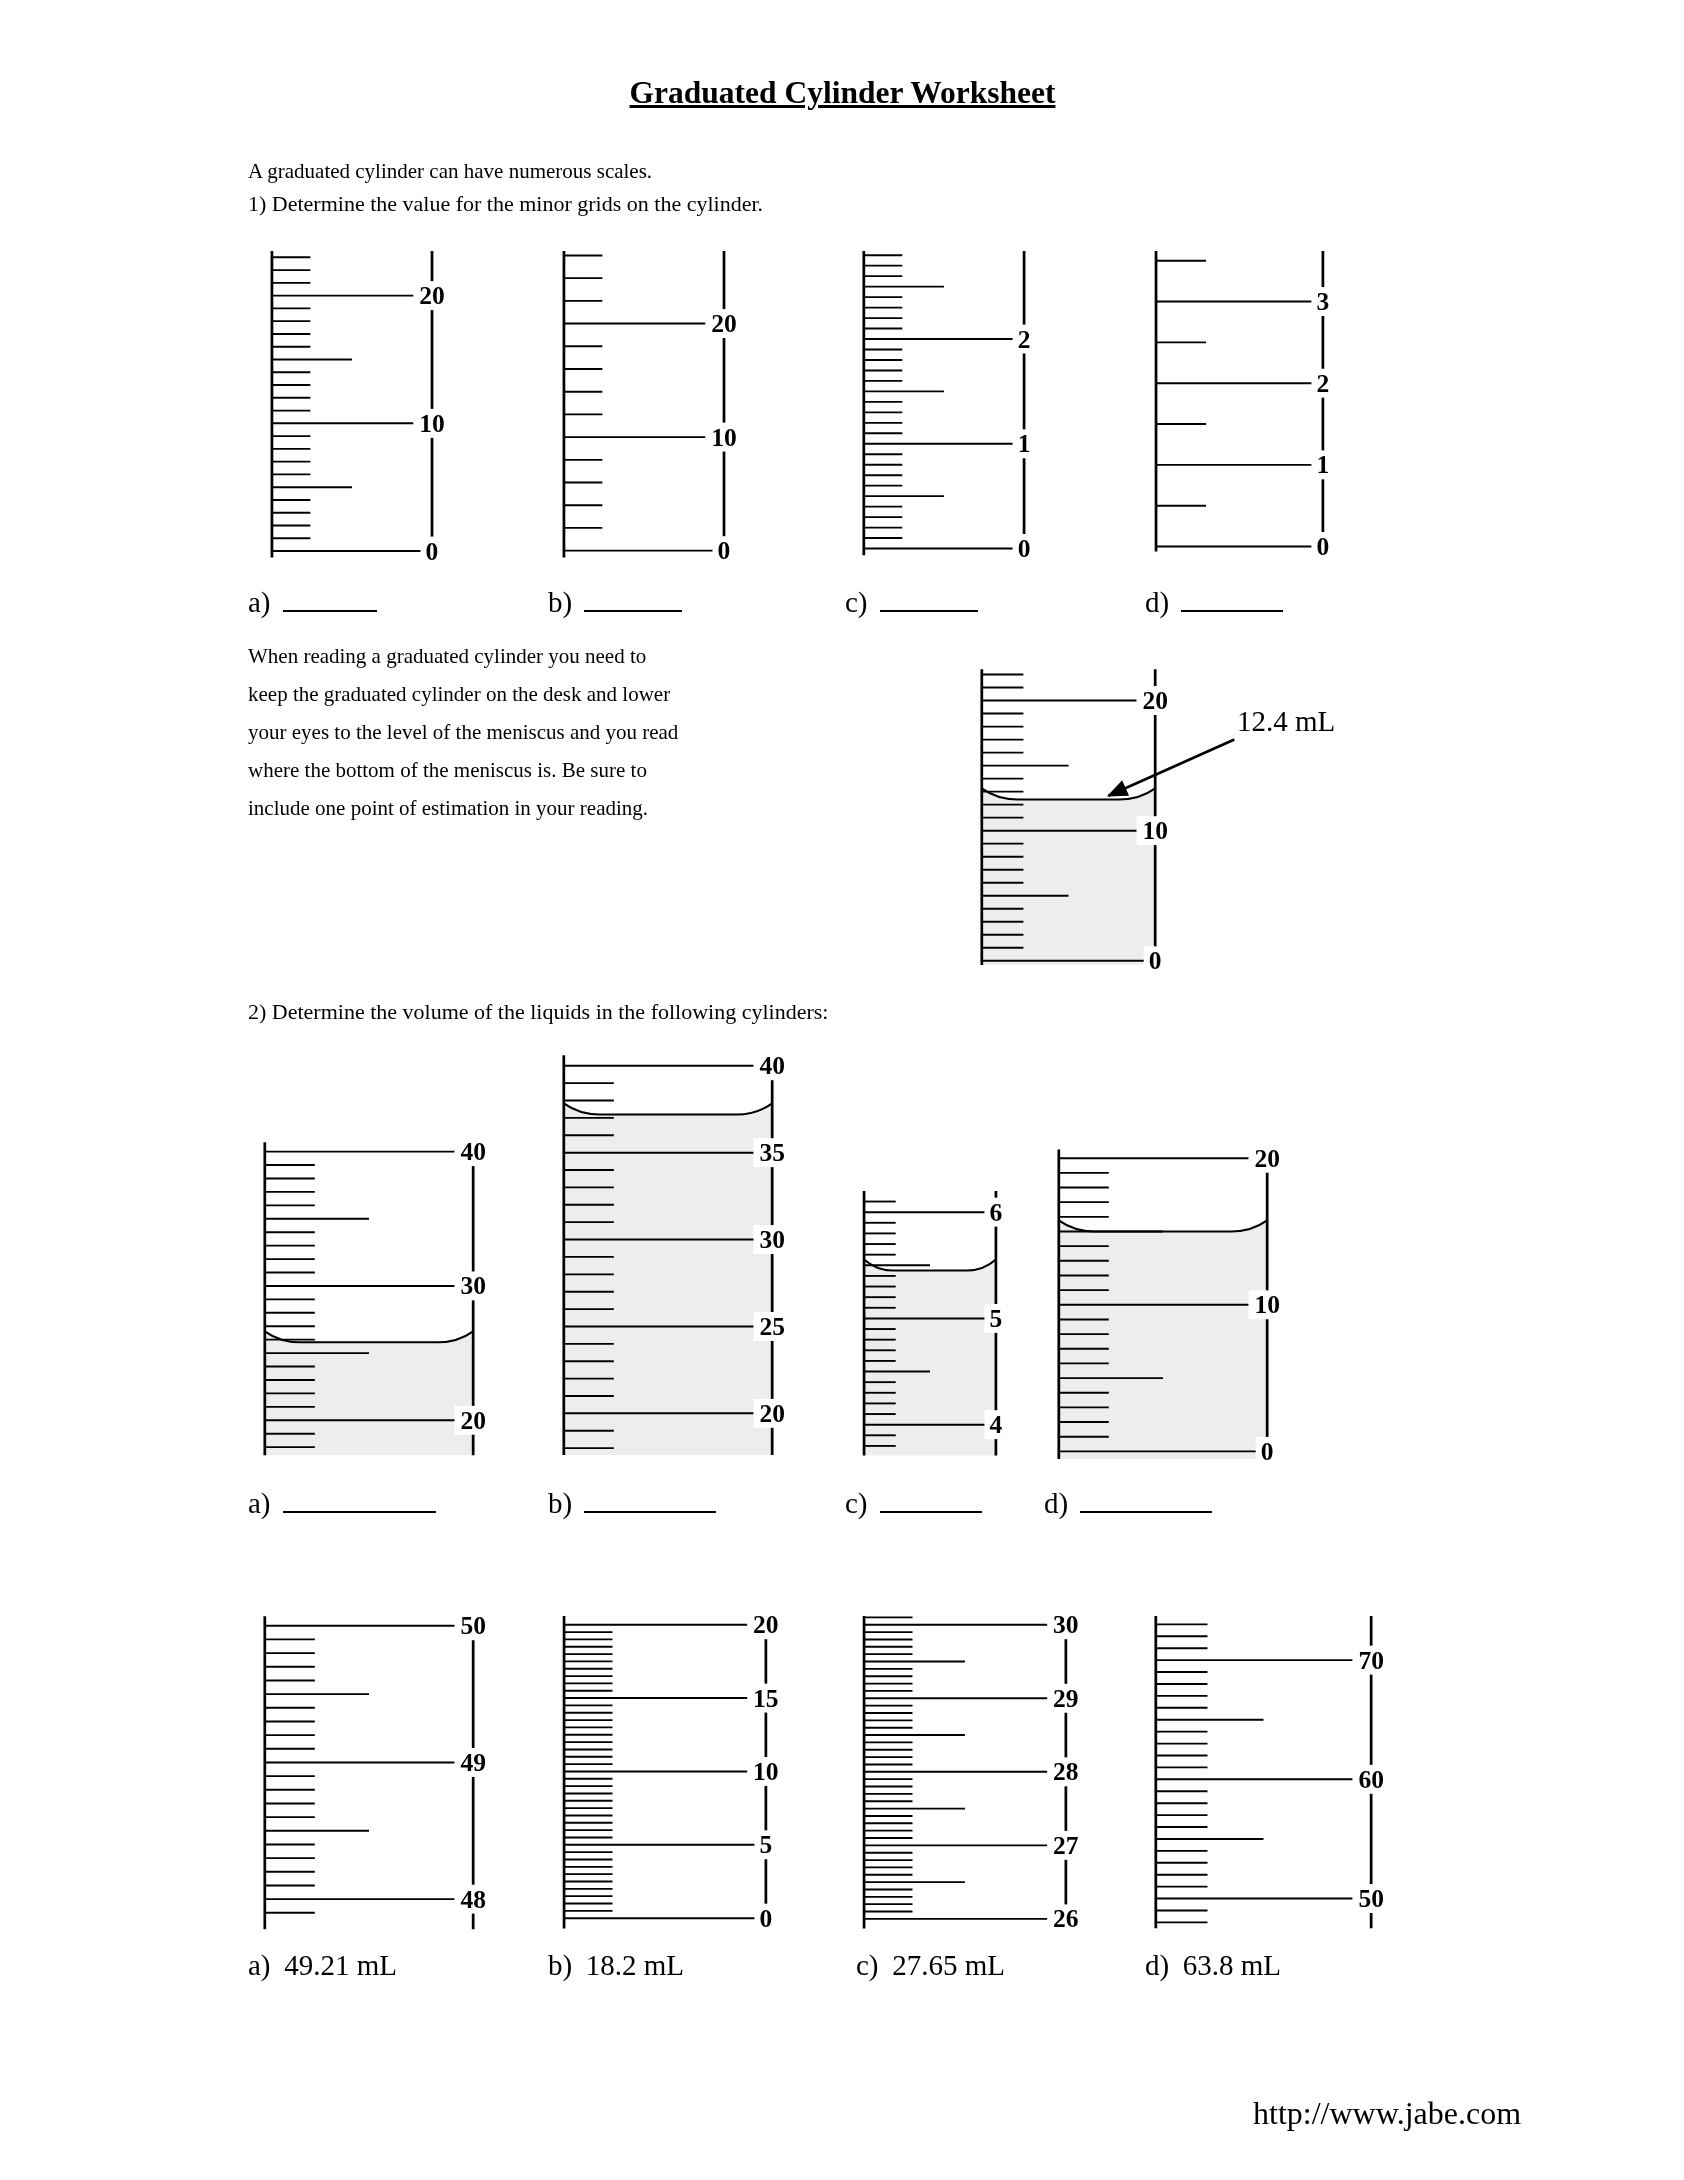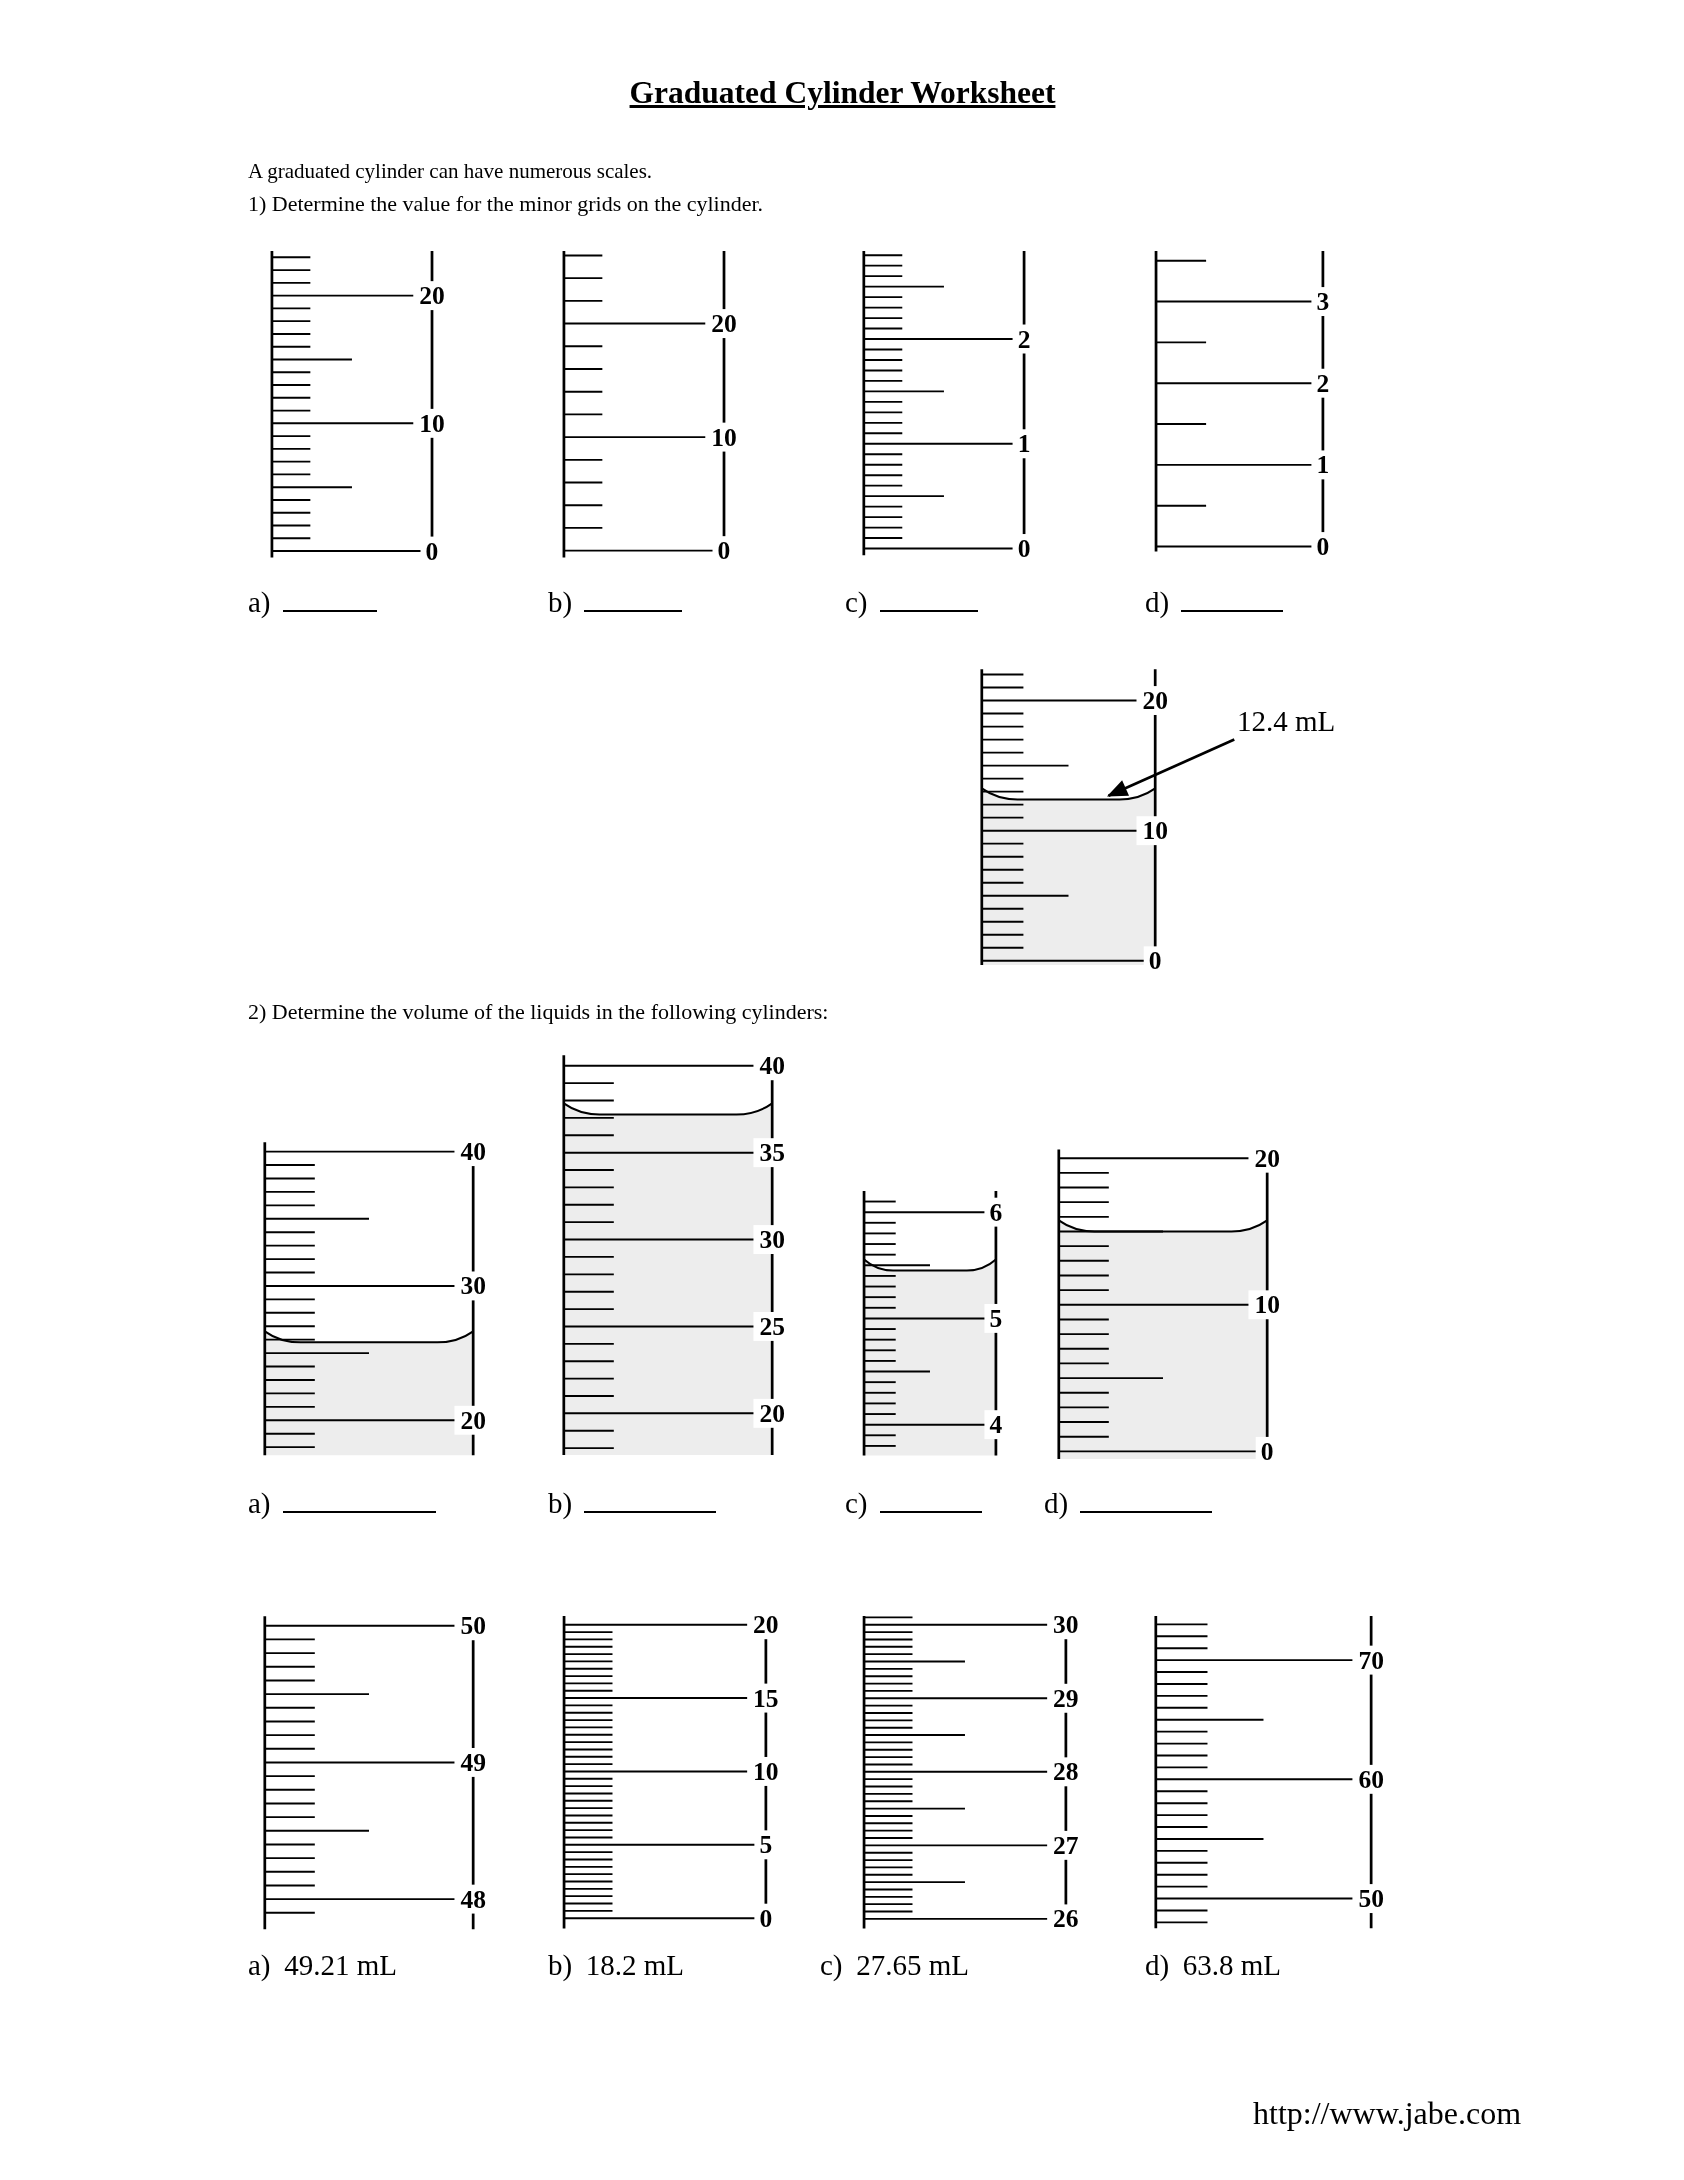--- a/index.html
+++ b/index.html
@@ -168,20 +168,25 @@
         <text x="204" y="83.4728260869565" font-size="30" font-weight="bold" text-anchor="middle" font-family="Liberation Serif, serif" fill="#000000">3</text>
       </svg></div>
 
   <div class="answers" style="top:583px;">
     <span class="ans" style="left:248px;"><span>a)</span><span class="blank" style="width:94px;"></span></span>
     <span class="ans" style="left:548px;"><span>b)</span><span class="blank" style="width:98px;"></span></span>
     <span class="ans" style="left:845px;"><span>c)</span><span class="blank" style="width:98px;"></span></span>
     <span class="ans" style="left:1145px;"><span>d)</span><span class="blank" style="width:102px;"></span></span>
   </div>
 
+  <div class="abs bodytext note" style="left:248px; top:637px; width:767px;">When reading a graduated cylinder you need to
+keep the graduated cylinder on the desk and lower
+your eyes to the level of the meniscus and you read
+where the bottom of the meniscus is. Be sure to
+include one point of estimation in your reading.</div>
 
   <div class="cyl" style="left: 975px; top: 657px; width: 221px; height: 334px;"><svg xmlns="http://www.w3.org/2000/svg" width="221" height="334" viewBox="0 0 260 392">
         <path d="M 8 154.1016278046634 C 24.8 166.1016278046634 39.5 167.1016278046634 50 167.1016278046634 L 170 167.1016278046634 C 180.5 167.1016278046634 195.2 166.1016278046634 212 154.1016278046634 L 212 362 L 8 362 Z" fill="#ededed" stroke="none"></path>
         <path d="M 8 154.1016278046634 C 24.8 166.1016278046634 39.5 167.1016278046634 50 167.1016278046634 L 170 167.1016278046634 C 180.5 167.1016278046634 195.2 166.1016278046634 212 154.1016278046634" fill="none" stroke="#000000" stroke-width="2.4"></path>
         <line x1="8" y1="14" x2="8" y2="362" stroke="#000000" stroke-width="3.2"></line>
         <line x1="212" y1="14" x2="212" y2="362" stroke="#000000" stroke-width="3.2"></line>
         <line x1="8" y1="356.9476462824461" x2="212" y2="356.9476462824461" stroke="#000000" stroke-width="2.3"></line>
         <line x1="8" y1="341.6374835019798" x2="56.96" y2="341.6374835019798" stroke="#000000" stroke-width="2.2"></line>
         <line x1="8" y1="326.3273207215134" x2="56.96" y2="326.3273207215134" stroke="#000000" stroke-width="2.2"></line>
         <line x1="8" y1="311.01715794104706" x2="56.96" y2="311.01715794104706" stroke="#000000" stroke-width="2.2"></line>
@@ -553,20 +558,20 @@
         <text x="261" y="355.98091603053433" font-size="30" font-weight="bold" text-anchor="middle" font-family="Liberation Serif, serif" fill="#000000">50</text>
         <rect x="239" y="188.90458015267177" width="44" height="34" fill="#ffffff"></rect>
         <text x="261" y="215.90458015267177" font-size="30" font-weight="bold" text-anchor="middle" font-family="Liberation Serif, serif" fill="#000000">60</text>
         <rect x="239" y="48.82824427480921" width="44" height="34" fill="#ffffff"></rect>
         <text x="261" y="75.82824427480921" font-size="30" font-weight="bold" text-anchor="middle" font-family="Liberation Serif, serif" fill="#000000">70</text>
       </svg></div>
 
   <div class="answers" style="top:1949px;">
     <span class="ans" style="left:248px;"><span>a)</span><span class="ansval">49.21 mL</span></span>
     <span class="ans" style="left:548px;"><span>b)</span><span class="ansval">18.2 mL</span></span>
-    <span class="ans" style="left:820px;"><span>c)</span><span class="ansval">27.65 mL</span></span>
+    <span class="ans" style="left:856px;"><span>c)</span><span class="ansval">27.65 mL</span></span>
     <span class="ans" style="left:1145px;"><span>d)</span><span class="ansval">63.8 mL</span></span>
   </div>
 
   <div class="footer" style="left:1253px; top:2095px;">http://www.jabe.com</div>
 
 </div>
 
 
 </body></html>

